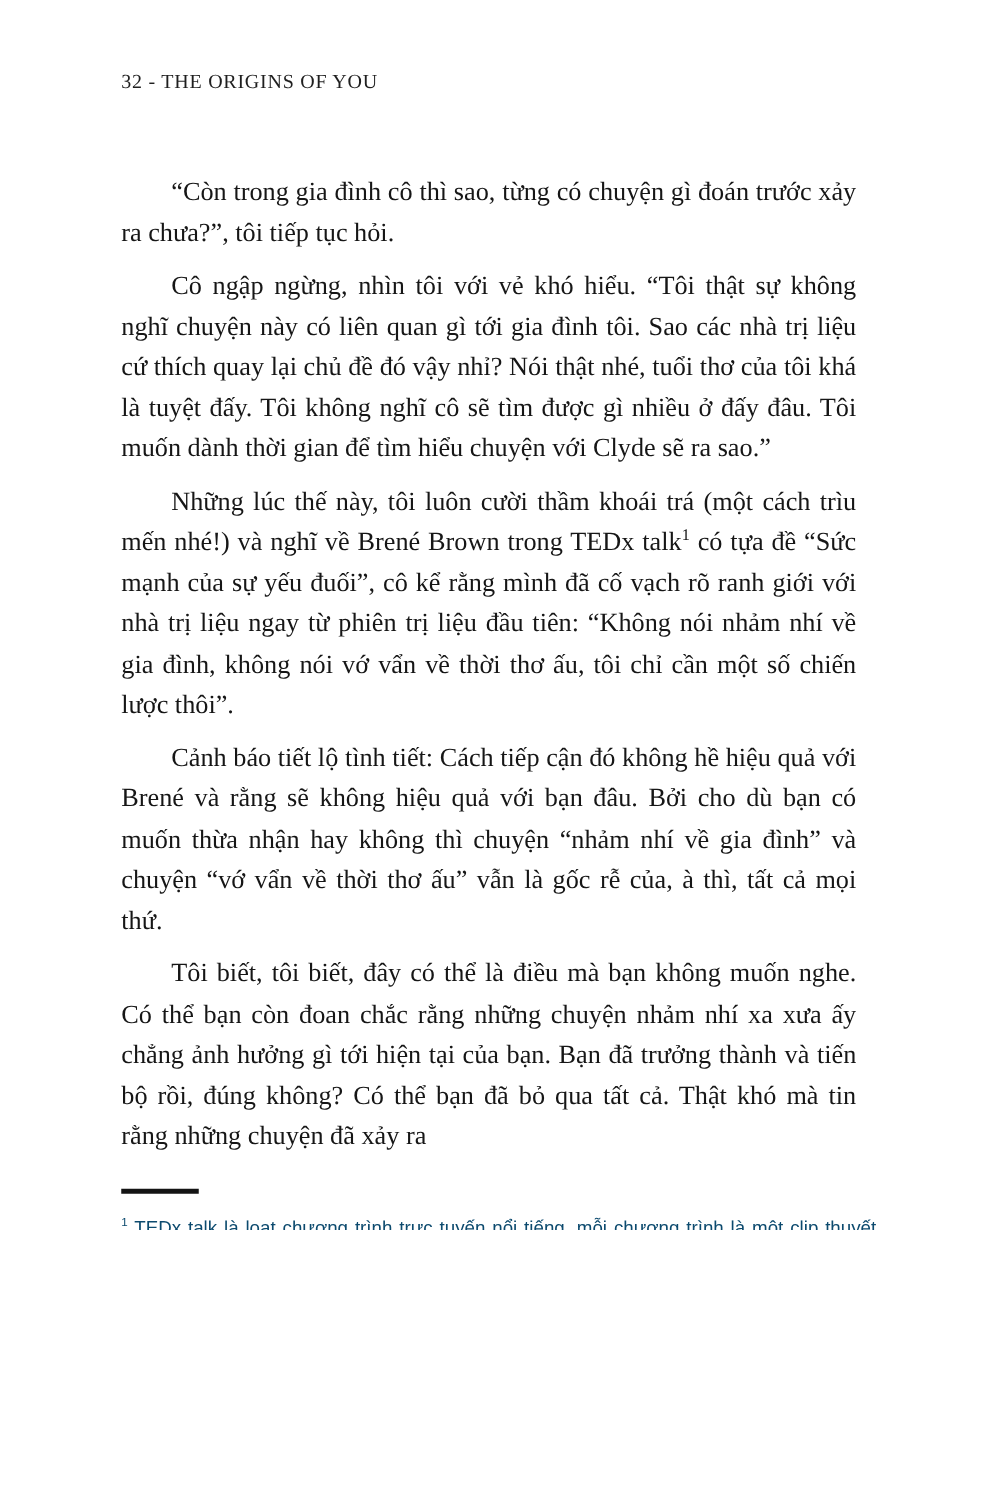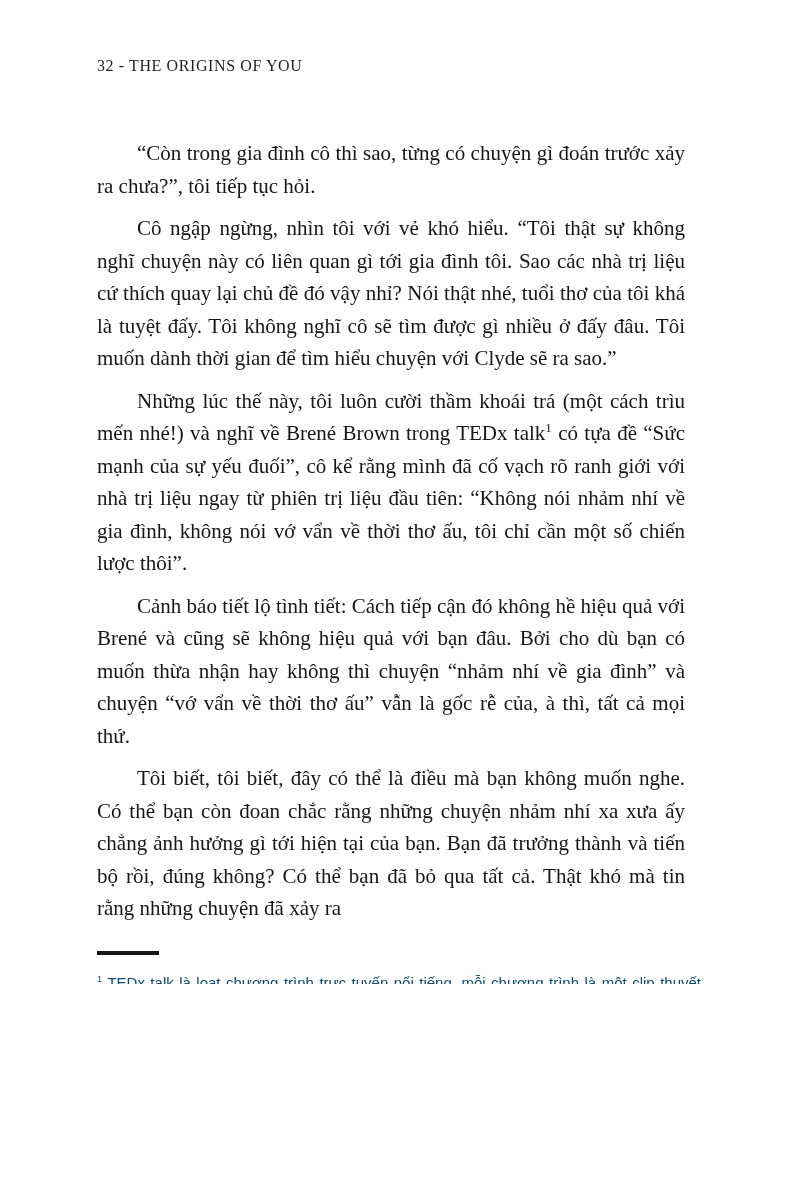--- a/index.html
+++ b/index.html
@@ -63,21 +63,21 @@
 <body>
 
 <div class="page">
 
   <h1 class="running-head">32 - THE ORIGINS OF YOU</h1>
 
   <div class="body-text">
       <p class="para"><span>“Còn trong gia đình cô thì sao, từng có chuyện gì đoán trước xảy ra chưa?”, tôi tiếp tục hỏi.</span></p>
       <p class="para"><span>Cô ngập ngừng, nhìn tôi với vẻ khó hiểu. “Tôi thật sự không nghĩ chuyện này có liên quan gì tới gia đình tôi. Sao các nhà trị liệu cứ thích quay lại chủ đề đó vậy nhỉ? Nói thật nhé, tuổi thơ của tôi khá là tuyệt đấy. Tôi không nghĩ cô sẽ tìm được gì nhiều ở đấy đâu. Tôi muốn dành thời gian để tìm hiểu chuyện với Clyde sẽ ra sao.”</span></p>
       <p class="para"><span>Những lúc thế này, tôi luôn cười thầm khoái trá (một cách trìu mến nhé!) và nghĩ về Brené Brown trong TEDx talk</span><sup>1</sup><span> có tựa đề “Sức mạnh của sự yếu đuối”, cô kể rằng mình đã cố vạch rõ ranh giới với nhà trị liệu ngay từ phiên trị liệu đầu tiên: “Không nói nhảm nhí về gia đình, không nói vớ vẩn về thời thơ ấu, tôi chỉ cần một số chiến lược thôi”.</span></p>
-      <p class="para"><span>Cảnh báo tiết lộ tình tiết: Cách tiếp cận đó không hề hiệu quả với Brené và cũng sẽ không hiệu quả với bạn đâu. Bởi cho dù bạn có muốn thừa nhận hay không thì chuyện “nhảm nhí về gia đình” và chuyện “vớ vẩn về thời thơ ấu” vẫn là gốc rễ của, à thì, </span><span class="italic">tất cả mọi thứ.</span></p>
+      <p class="para"><span>Cảnh báo tiết lộ tình tiết: Cách tiếp cận đó không hề hiệu quả với Brené và rằng sẽ không hiệu quả với bạn đâu. Bởi cho dù bạn có muốn thừa nhận hay không thì chuyện “nhảm nhí về gia đình” và chuyện “vớ vẩn về thời thơ ấu” vẫn là gốc rễ của, à thì, </span><span class="italic">tất cả mọi thứ.</span></p>
       <p class="para"><span>Tôi biết, tôi biết, đây có thể là điều mà bạn không muốn nghe. Có thể bạn còn đoan chắc rằng những chuyện nhảm nhí xa xưa ấy chẳng ảnh hưởng gì tới hiện tại của bạn. Bạn đã trưởng thành và tiến bộ rồi, đúng không? Có thể bạn đã bỏ qua tất cả. Thật khó mà tin rằng những chuyện đã xảy ra</span></p>
     </div>
 
   <div class="footnote-block">
     <div class="footnote-rule"></div>
     <p class="footnote"><sup>1</sup><span> TEDx talk là loạt chương trình trực tuyến nổi tiếng, mỗi chương trình là một clip thuyết trình ngắn gọn về chủ đề nào đó, với thời lượng dưới 18 phút. Chương trình do tổ chức truyền thông phi lợi nhuận TED Conferences, LLC thực hiện – BBT.</span></p>
   </div>
 
 </div>
 

